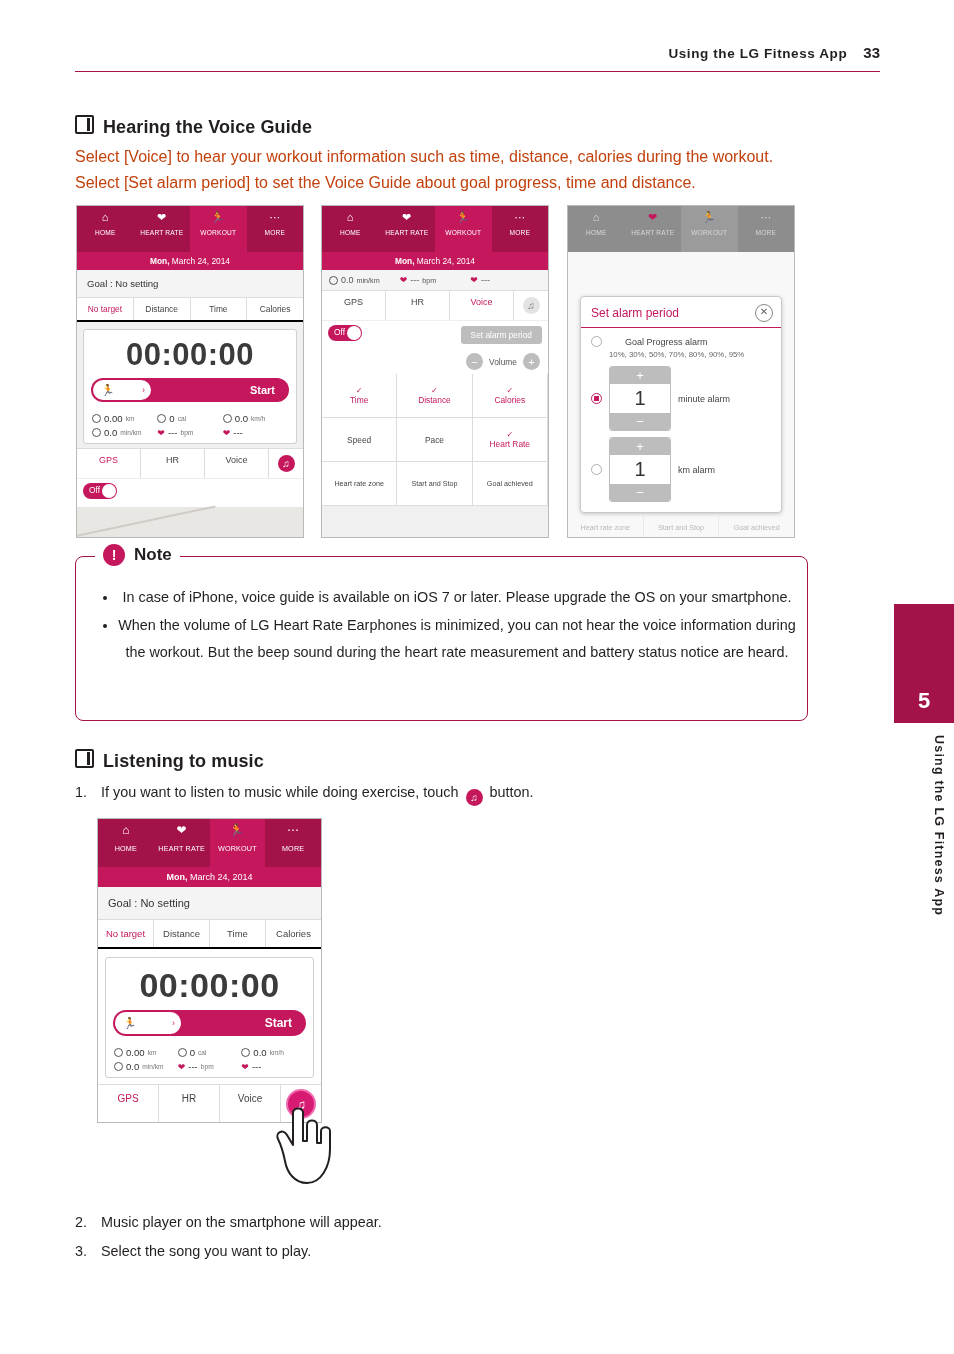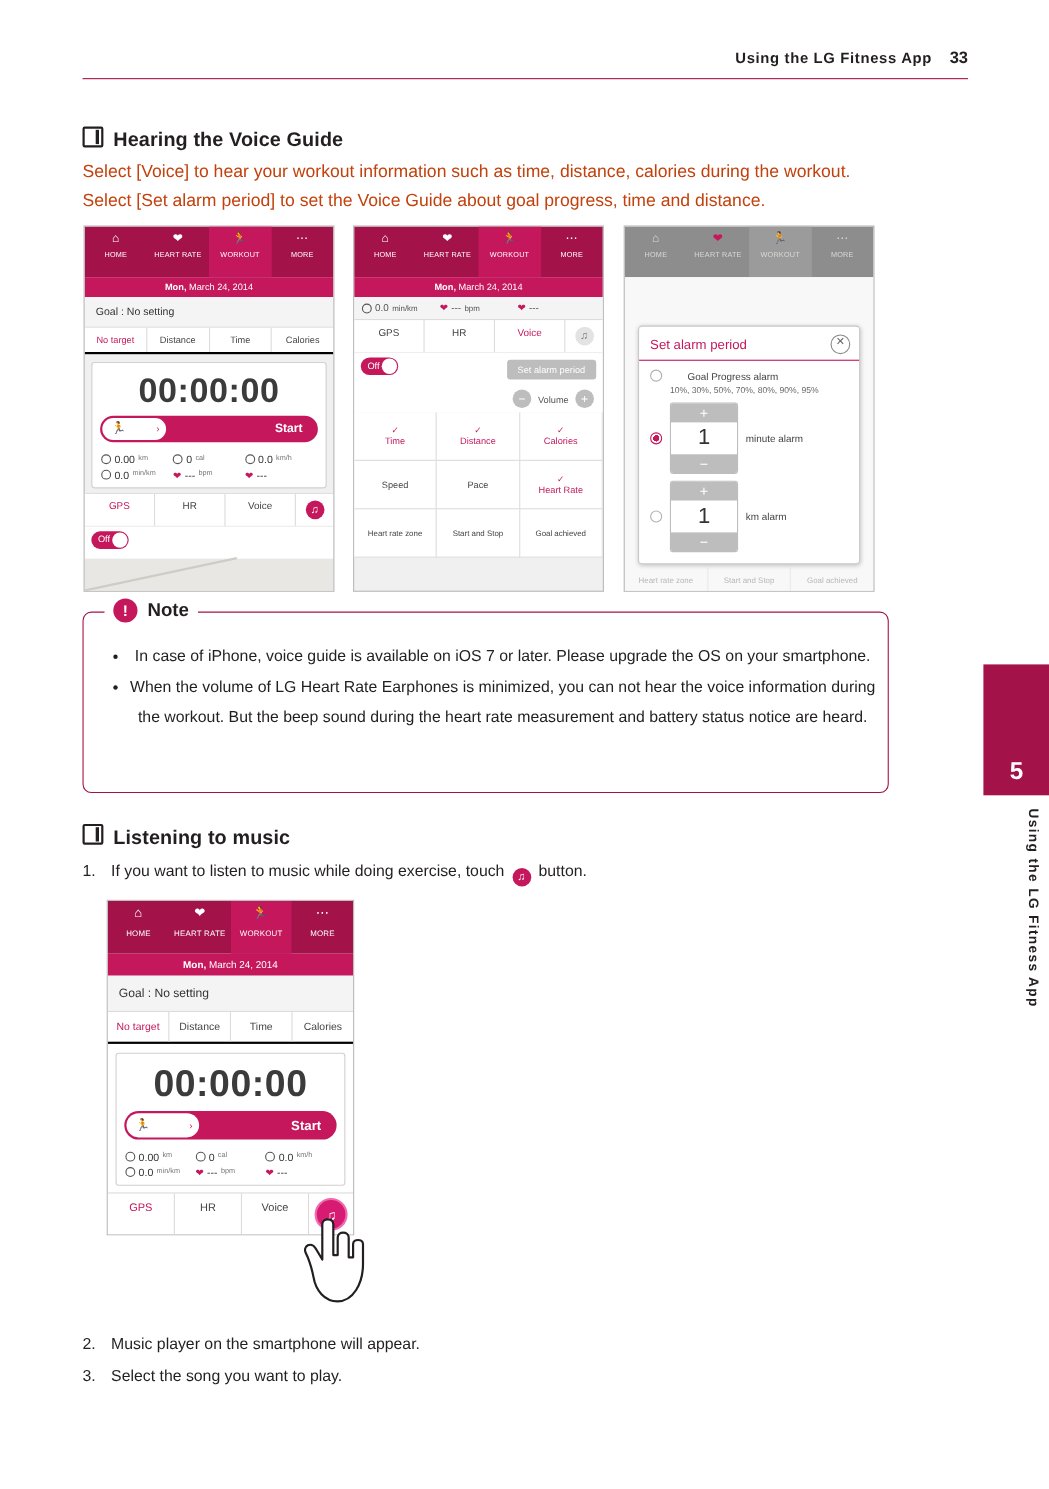--- a/index.html
+++ b/index.html
@@ -106,21 +106,21 @@
     font-size:9px; color:#c4175c; text-align:right; padding-right:6px;
     box-sizing:border-box; line-height:20px;
   }
   .startbar .knob .run{position:absolute;left:8px;top:0;font-size:11px;}
   .startbar .lbl{
     position:absolute; right:14px; top:0; line-height:24px;
     color:#fff; font-size:11px; font-weight:bold;
   }
   .stats{padding:4px 8px 2px 8px; font-size:7.8px; color:#444;}
   .stats .row{display:flex; margin-bottom:3px;}
-  .stats .cell{flex:1; display:flex; }
+  .stats .cell{flex:1; display:flex; align-items:center;}
   .stats .val{font-size:9.6px; color:#333; margin:0 3px 0 3px;}
   .stats .unit{font-size:6.6px; color:#777;}
   .dot{
     width:9px;height:9px;border-radius:50%;border:1.4px solid #555;
     display:inline-block; box-sizing:border-box;
   }
   .heartg{color:#c4175c;font-size:9px;}
   .btnrow{
     display:flex; border-top:1px solid #dcdcdc; background:#fff;
   }

